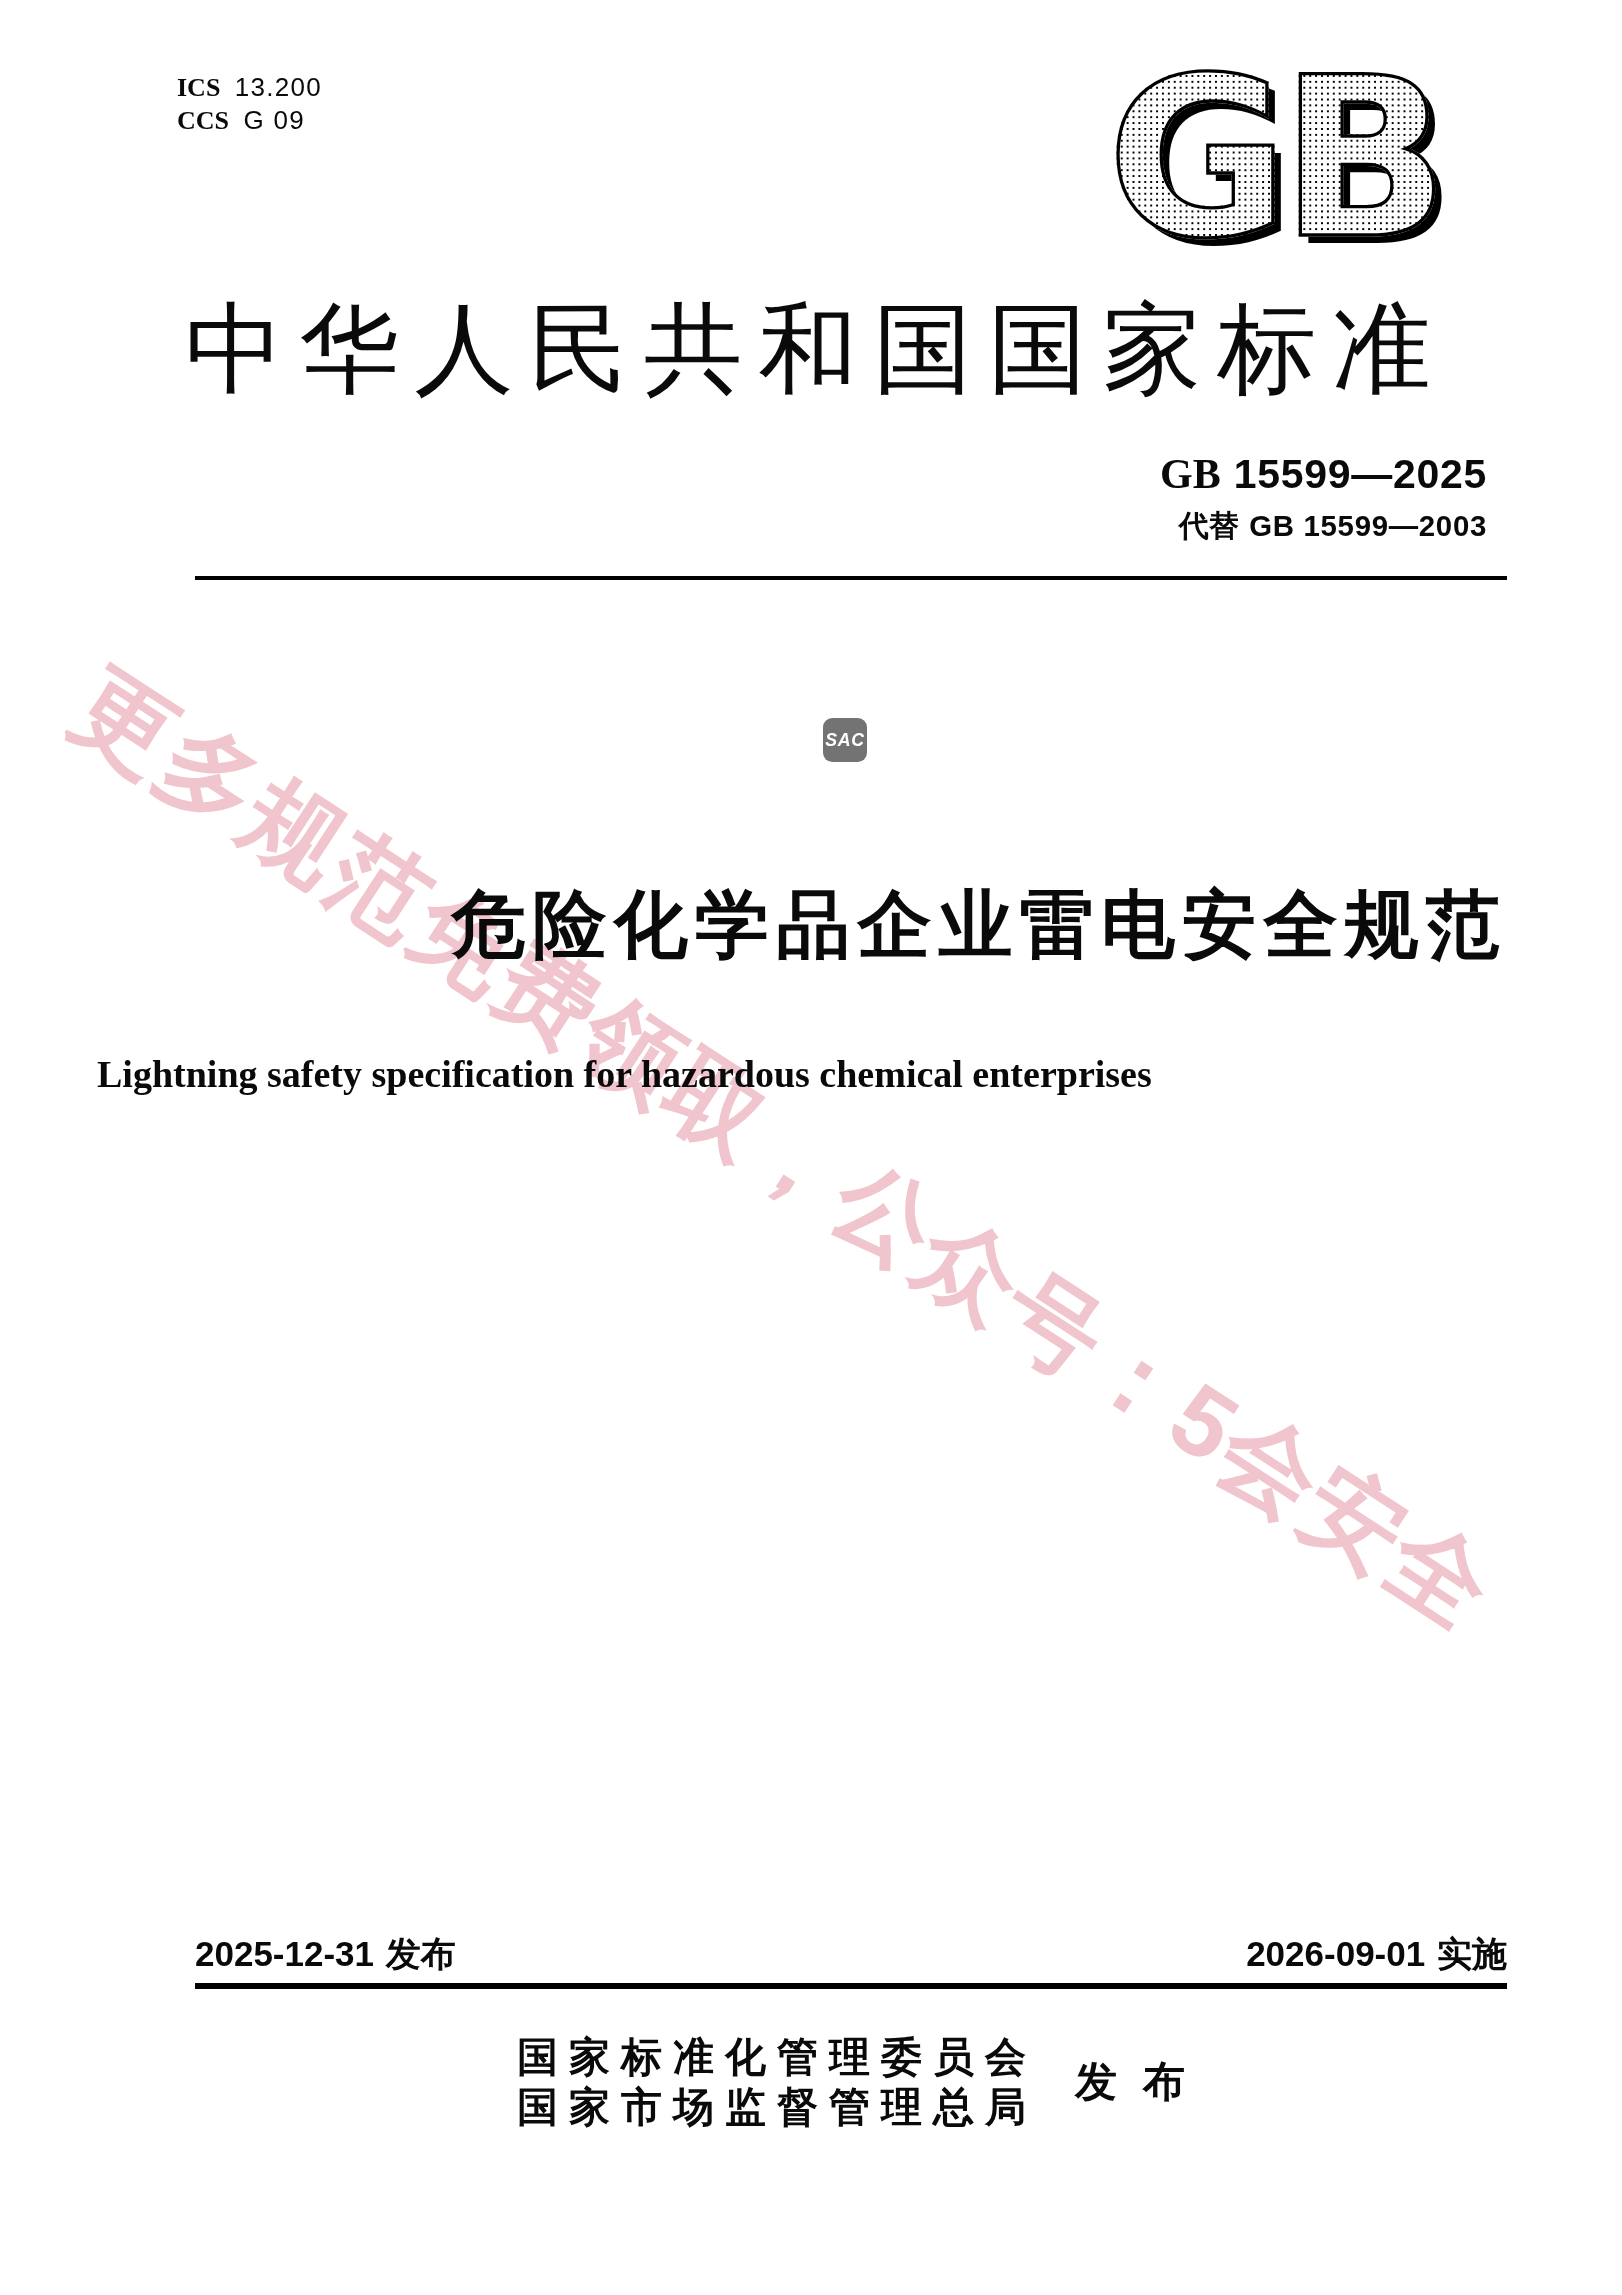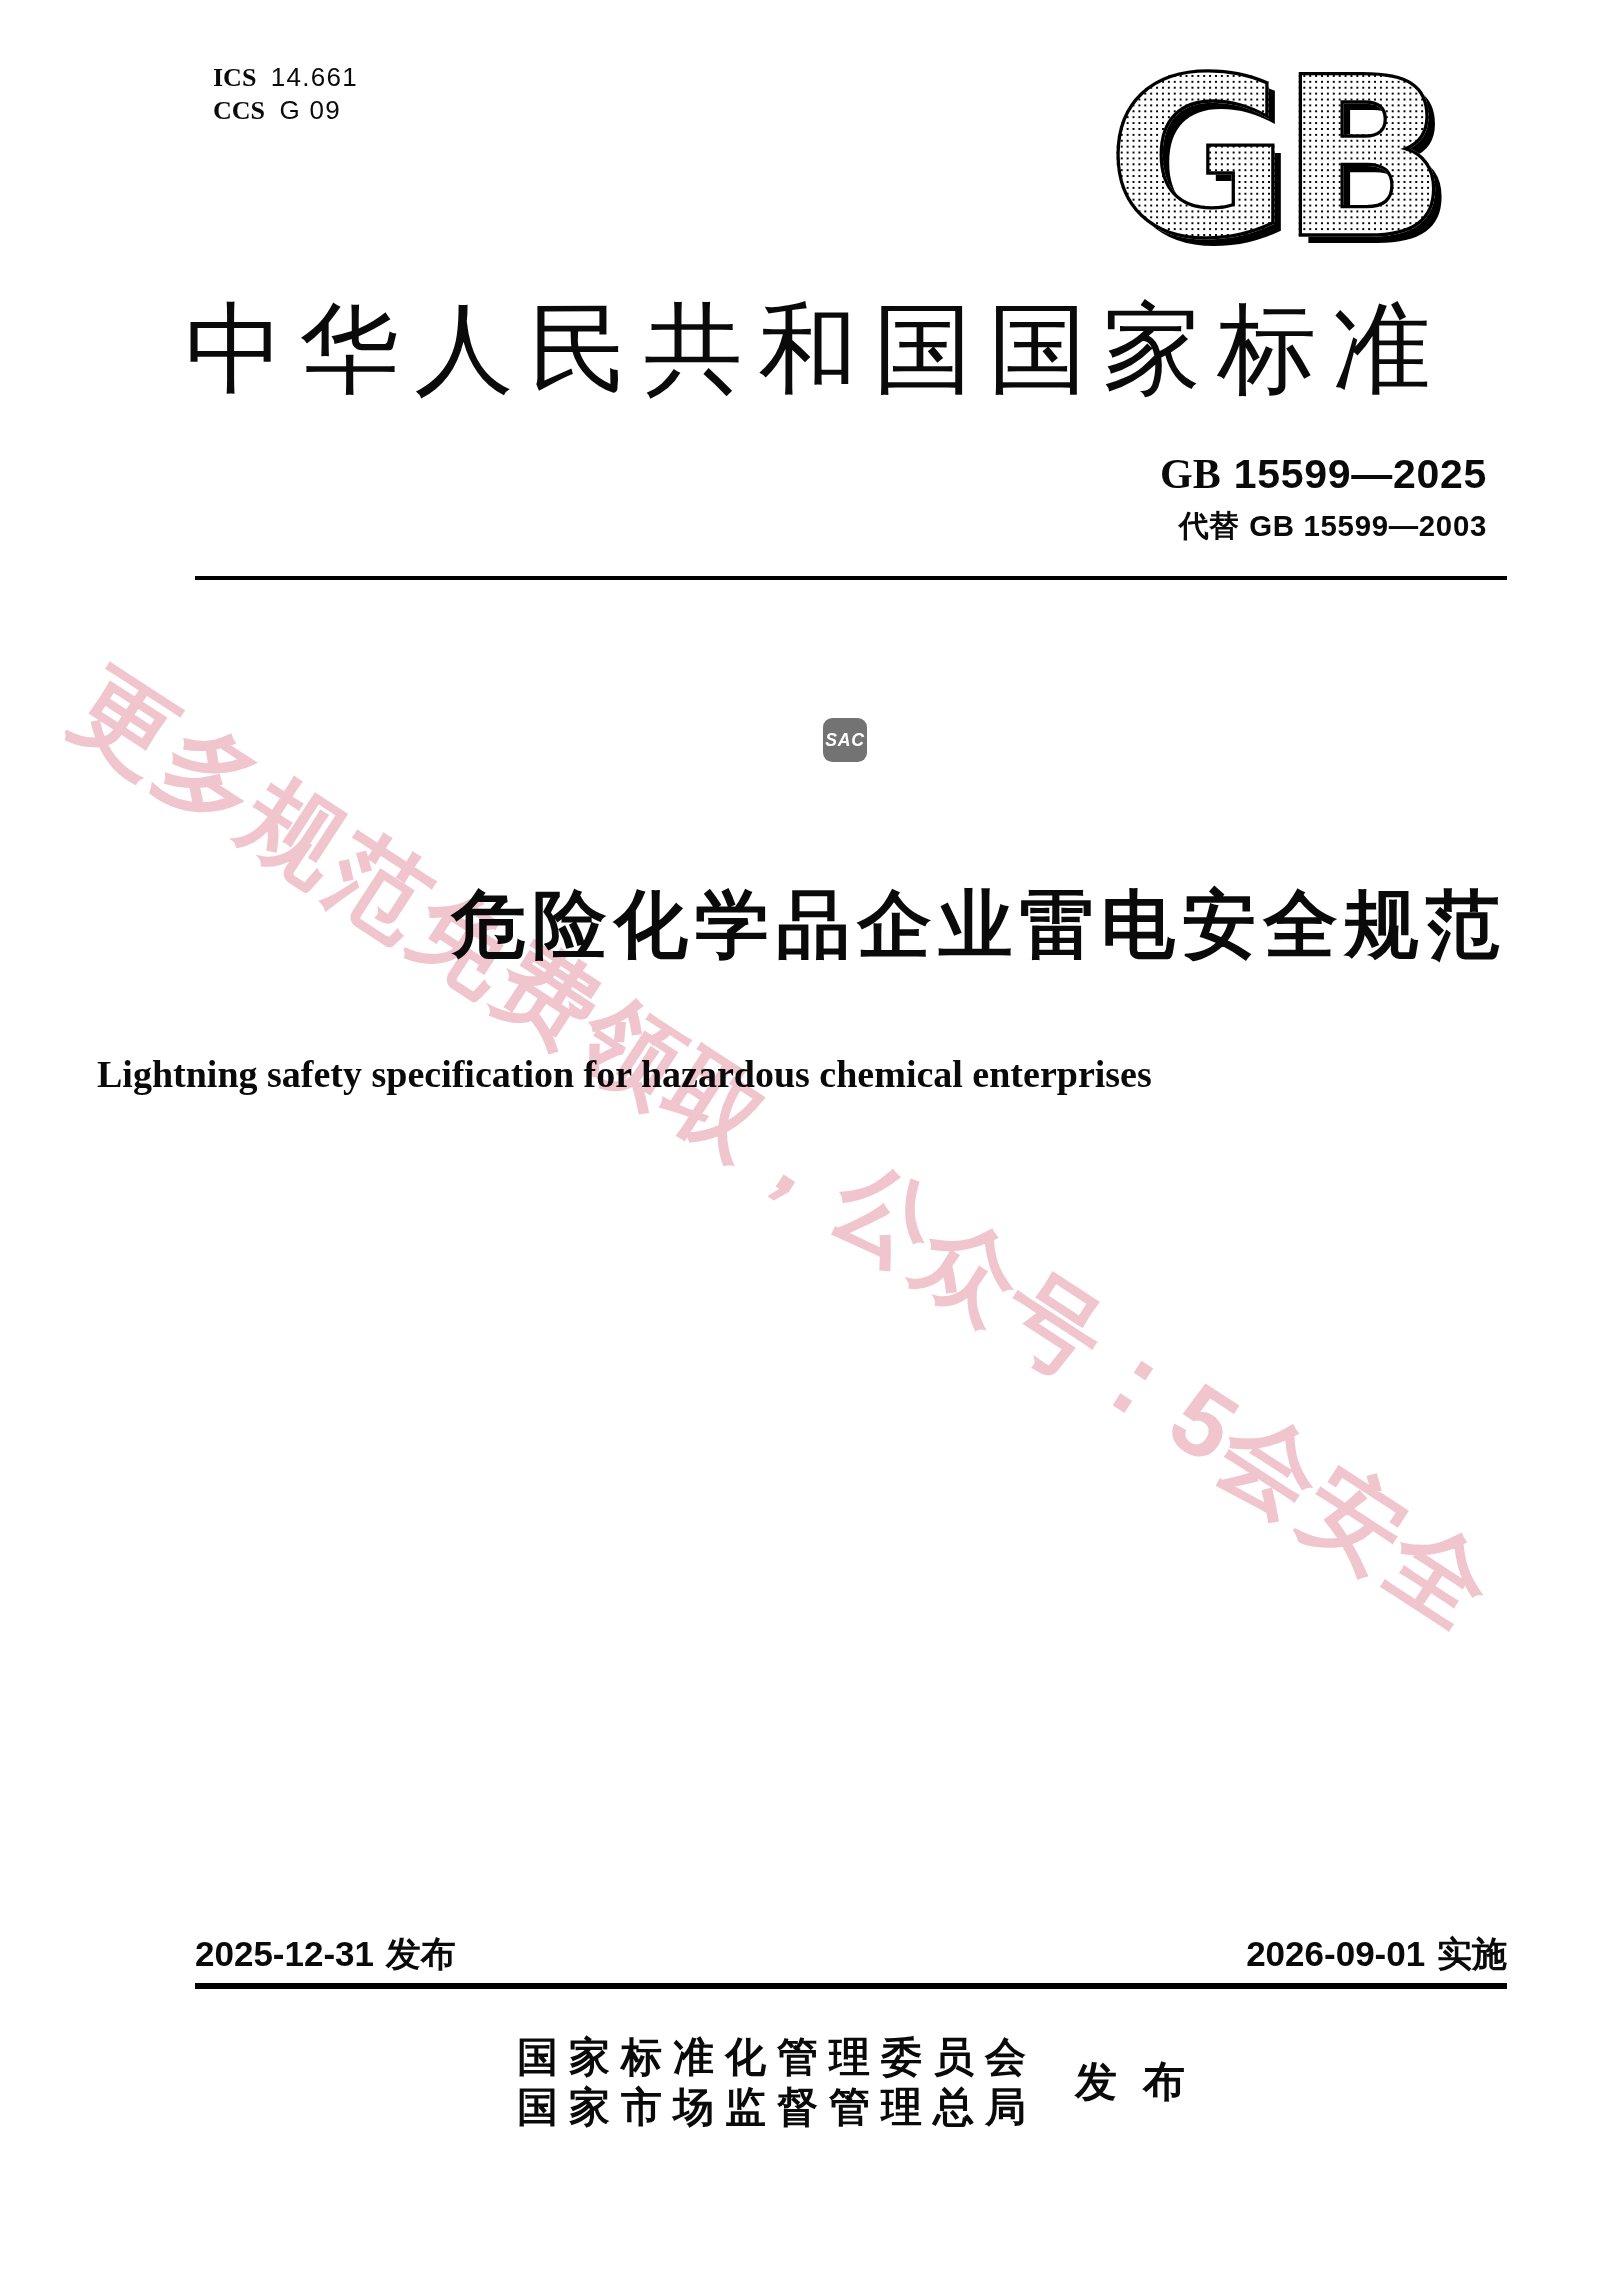--- a/index.html
+++ b/index.html
@@ -16,21 +16,21 @@
     position:absolute;left:111px;top:654px;
     font-size:98px;line-height:98px;font-weight:700;
     letter-spacing:2.6px;white-space:nowrap;
     transform:rotate(33deg);transform-origin:0 0;
     color:#f0c5cd;z-index:1;
     font-family:"Liberation Sans","DejaVu Sans",sans-serif;
   }
   .content{position:absolute;inset:0;z-index:2;}
 
   
-  .ics-block{position:absolute;left:177px;top:61px;font-size:26px;line-height:33px;margin-left:36px;}
+  .ics-block{position:absolute;left:177px;top:71px;font-size:26px;line-height:33px;}
   .ics-row{display:flex;gap:14.4px;align-items:baseline;}
   .ics-label{font-family:"Liberation Serif","DejaVu Serif",serif;font-weight:700;}
   .ics-value{font-family:"Liberation Sans","DejaVu Sans",sans-serif;font-weight:500;letter-spacing:1.3px;}
 
   
   .gb-logo{position:absolute;left:1107px;top:73px;width:327px;height:177px;}
   .gb-logo span{
     position:absolute;left:0;top:0;
     font-family:"DejaVu Sans","Liberation Sans",sans-serif;
     font-weight:800;font-size:222px;line-height:171px;letter-spacing:-9.2px;
@@ -123,21 +123,21 @@
 
 <div class="page">
 
   <div class="wm">更多规范免费领取，公众号：5会安全</div>
 
   <div class="content">
 
     <div class="ics-block">
       <div class="ics-row">
         <span class="ics-label">ICS</span>
-        <span class="ics-value">14.661</span>
+        <span class="ics-value">13.200</span>
       </div>
       <div class="ics-row">
         <span class="ics-label">CCS</span>
         <span class="ics-value">G 09</span>
       </div>
     </div>
 
     <div class="gb-logo">
       <span class="gb-shadow">GB</span>
       <span class="gb-dots">GB</span>

